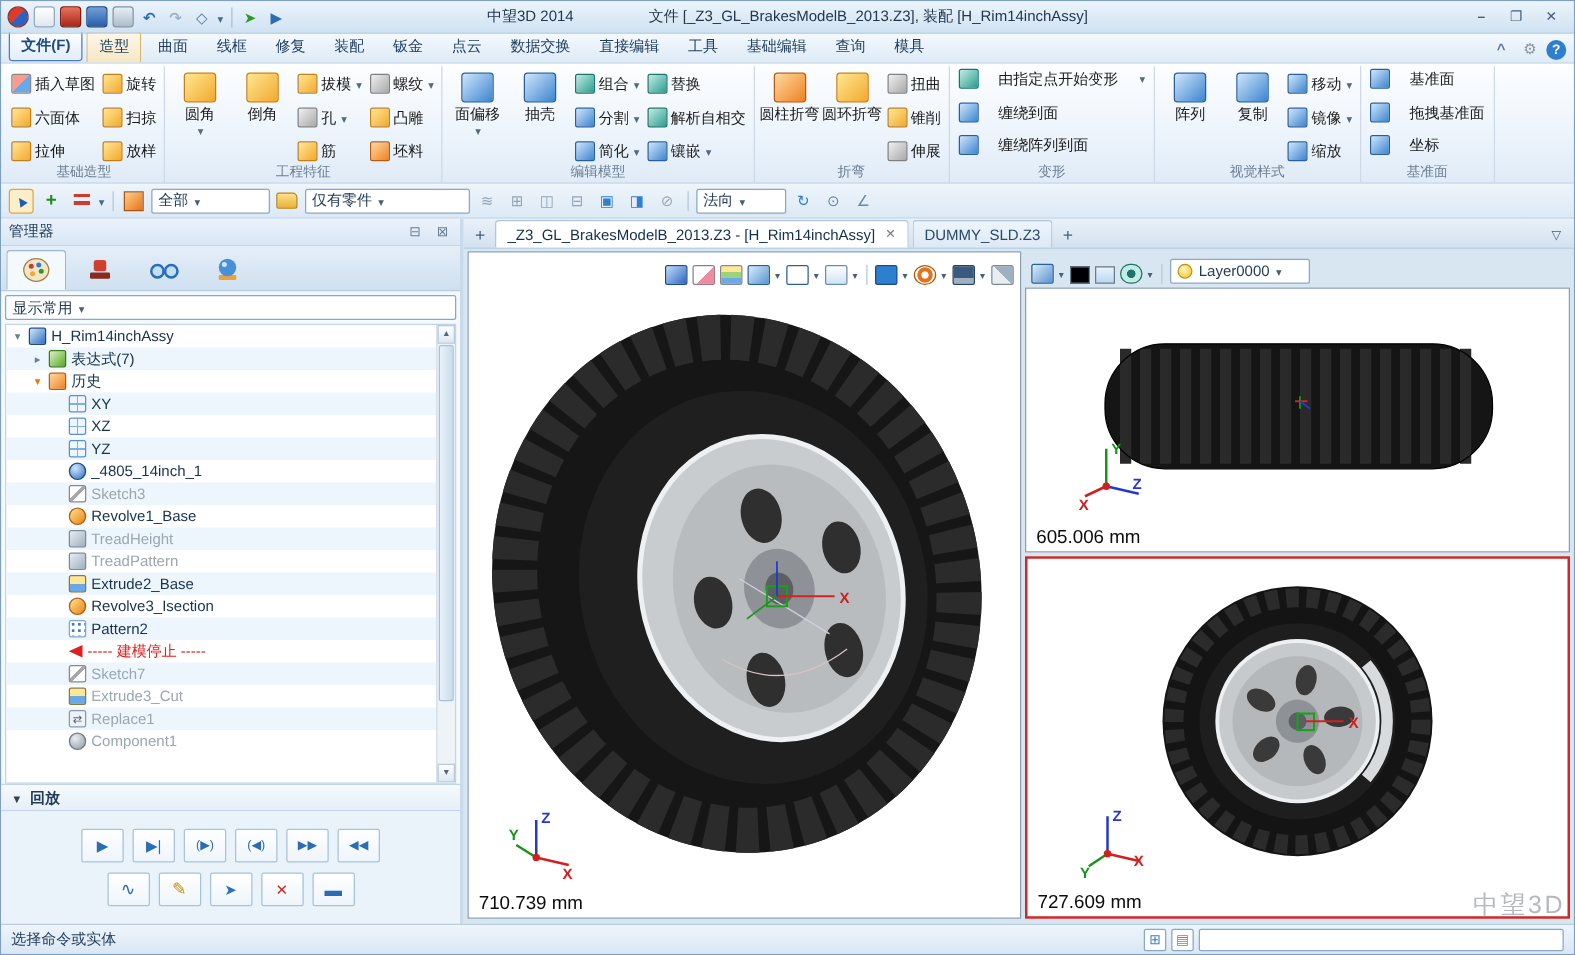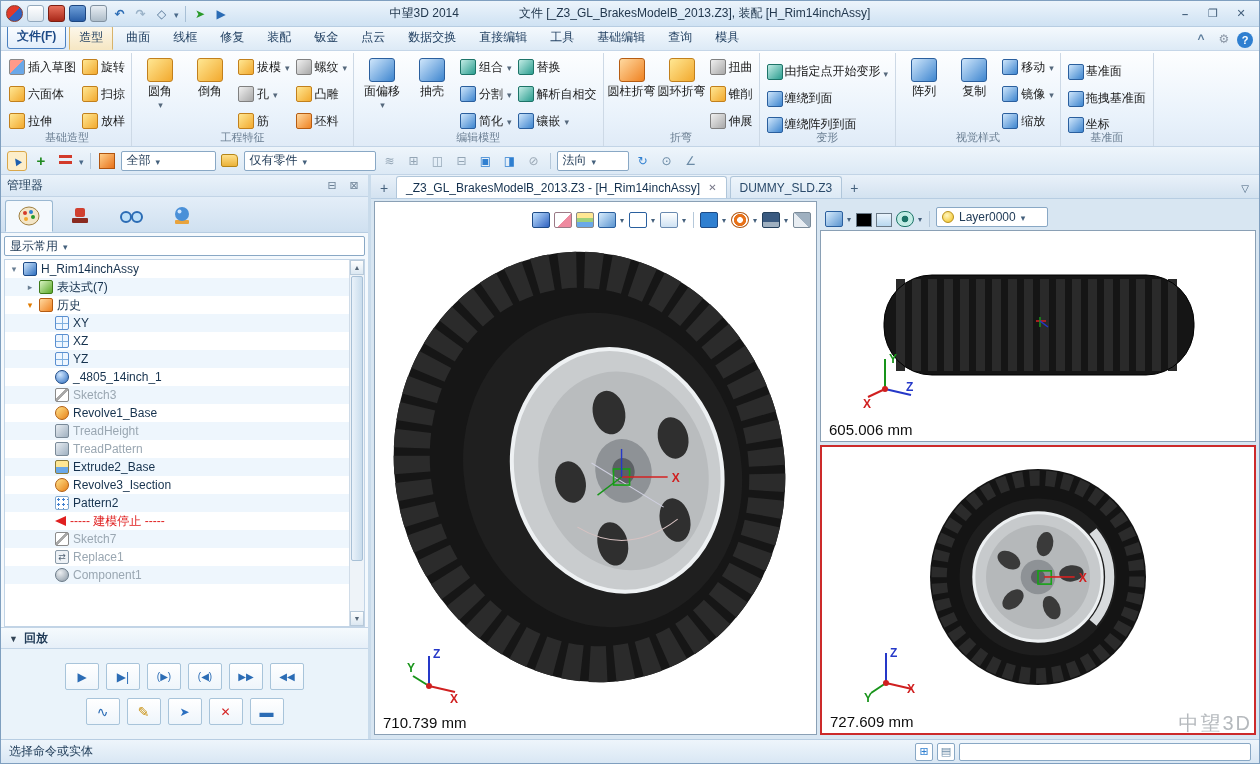--- a/index.html
+++ b/index.html
@@ -42,21 +42,21 @@
 .tr-help{border-radius:50%;background:#2f7fd0;color:#fff;width:16px;height:16px;font-size:11px;font-weight:bold}
 .tr-help::before{content:"?"}
 
 
 .ribbon{height:96px;flex:none;display:flex;background:linear-gradient(#fdfeff,#e9f2fb 70%,#e0ebf7);border-bottom:1px solid #c2d4e6;padding:2px 2px 0;overflow:hidden}
 .rgroup{position:relative;padding:2px 4px 14px;border-right:1px solid #cdd9e6;display:flex;flex:none}
 .glabel{position:absolute;left:0;right:0;bottom:1px;text-align:center;font-size:11px;color:#6b7f93;white-space:nowrap}
 .rbody{display:flex;align-items:flex-start;gap:2px}
 .rcol{display:flex;flex-direction:column;justify-content:space-between;height:78px}
 .sbtn{display:flex;align-items:center;gap:3px;padding:1px 2px;border-radius:3px;white-space:nowrap;font-size:12px;height:24px}
-.rrow{display:flex;align-items:flex-end;gap:2px;height:25px;padding:0 3px;font-size:12px;white-space:nowrap}
+.rrow{display:flex;align-items:flex-start;gap:16px;height:25px;padding:0 3px;font-size:12px;white-space:nowrap}
 .lbtn{display:flex;flex-direction:column;align-items:center;width:48px;height:78px;padding-top:3px;border-radius:3px;text-align:center;font-size:12px;line-height:13px;flex:none}
 .bic{width:26px;height:24px;border-radius:3px;margin-bottom:3px;flex:none}
 .arr::after{content:"▾";font-size:9px;color:#55687c;margin-left:1px}
 .ic{width:16px;height:16px;border-radius:2px;flex:none}
 .ic.y,.bic.y{background:linear-gradient(135deg,#ffe793,#f2a92e);border:1px solid #c2801c}
 .ic.b,.bic.b{background:linear-gradient(135deg,#cfe6fb,#3d85cf);border:1px solid #2a5f9e}
 .ic.t,.bic.t{background:linear-gradient(135deg,#c2ece5,#2a9d8f);border:1px solid #1d7468}
 .ic.o,.bic.o{background:linear-gradient(135deg,#ffd9a0,#ef8222);border:1px solid #b65c12}
 .ic.g,.bic.g{background:linear-gradient(135deg,#f0f0f0,#a8a8a8);border:1px solid #808080}
 .ic.m{background:linear-gradient(135deg,#ff9a8a 50%,#6aa8e8 50%);border:1px solid #888}
@@ -642,20 +642,25 @@
             <span class="ti ti-stop"></span>
             <span class="tlabel alert">----- 建模停止 -----</span>
           </div>
         <div class="trow lvl2">
             <span class="exp"></span>
             <span class="ti ti-sketch"></span>
             <span class="tlabel muted">Sketch7</span>
           </div>
         <div class="trow lvl2">
             <span class="exp"></span>
+            <span class="ti ti-ext"></span>
+            <span class="tlabel muted">Extrude3_Cut</span>
+          </div>
+        <div class="trow lvl2">
+            <span class="exp"></span>
             <span class="ti ti-rep"></span>
             <span class="tlabel muted">Replace1</span>
           </div>
         <div class="trow lvl2">
             <span class="exp"></span>
             <span class="ti ti-compg"></span>
             <span class="tlabel muted">Component1</span>
           </div>
         <div class="scrollbar">
           <span class="sb-btn sb-u"></span>

